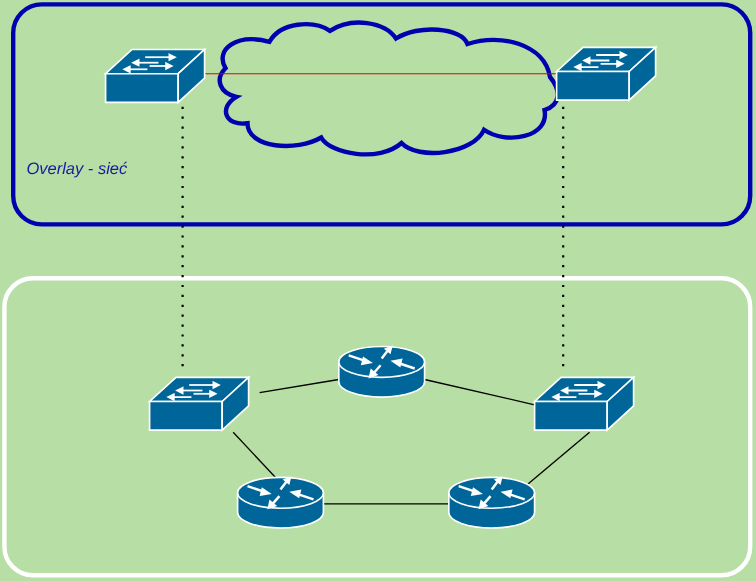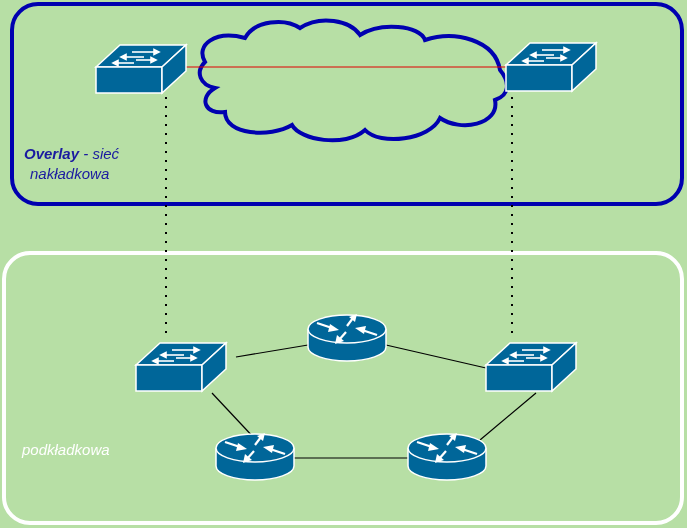--- a/index.html
+++ b/index.html
@@ -1,21 +1,21 @@
 <!DOCTYPE html>
 <html><head>
 <meta charset="utf-8">
 <style>
   html, body { margin:0; padding:0; }
   body { width:687px; height:528px; background:#b7dfa5; position:relative; overflow:hidden; font-family:"Liberation Sans", sans-serif; }
   svg.diag { position:absolute; left:0; top:0; }
   .label { position:absolute; font-size:15px; font-style:italic; line-height:20px; }
   .overlay-label { left:24px; top:144px; color:#1a1aa0; }
   .underlay-label { left:16px; top:440px; color:#ffffff; }
-  .label b { font-weight:bold; }
+  .label b { font-weight:normal; }
   .indent { padding-left:6px; }
 </style>
 </head>
 <body>
 
 <svg class="diag" width="687" height="528" viewBox="0 0 687 528">
   <defs>
     <g id="switch">
       <polygon points="0,22 24,0 90,0 66,22" fill="#006699" stroke="#fff" stroke-width="1.5"></polygon>
       <polygon points="0,22 66,22 66,48 0,48" fill="#006699" stroke="#fff" stroke-width="1.5"></polygon>
@@ -74,18 +74,16 @@
   <use href="#switch" x="136" y="343"></use>
   <use href="#switch" x="486" y="343"></use>
 
   <use href="#router" x="308" y="313"></use>
   <use href="#router" x="216" y="432"></use>
   <use href="#router" x="408" y="432"></use>
 </svg>
 
 <div class="label overlay-label">
   <div><b>Overlay</b><span> - sieć</span></div>
-  <div class="indent">nakładkowa</div>
 </div>
 
 <div class="label underlay-label">
-  <div class="indent">podkładkowa</div>
 </div>
 
 </body></html>

